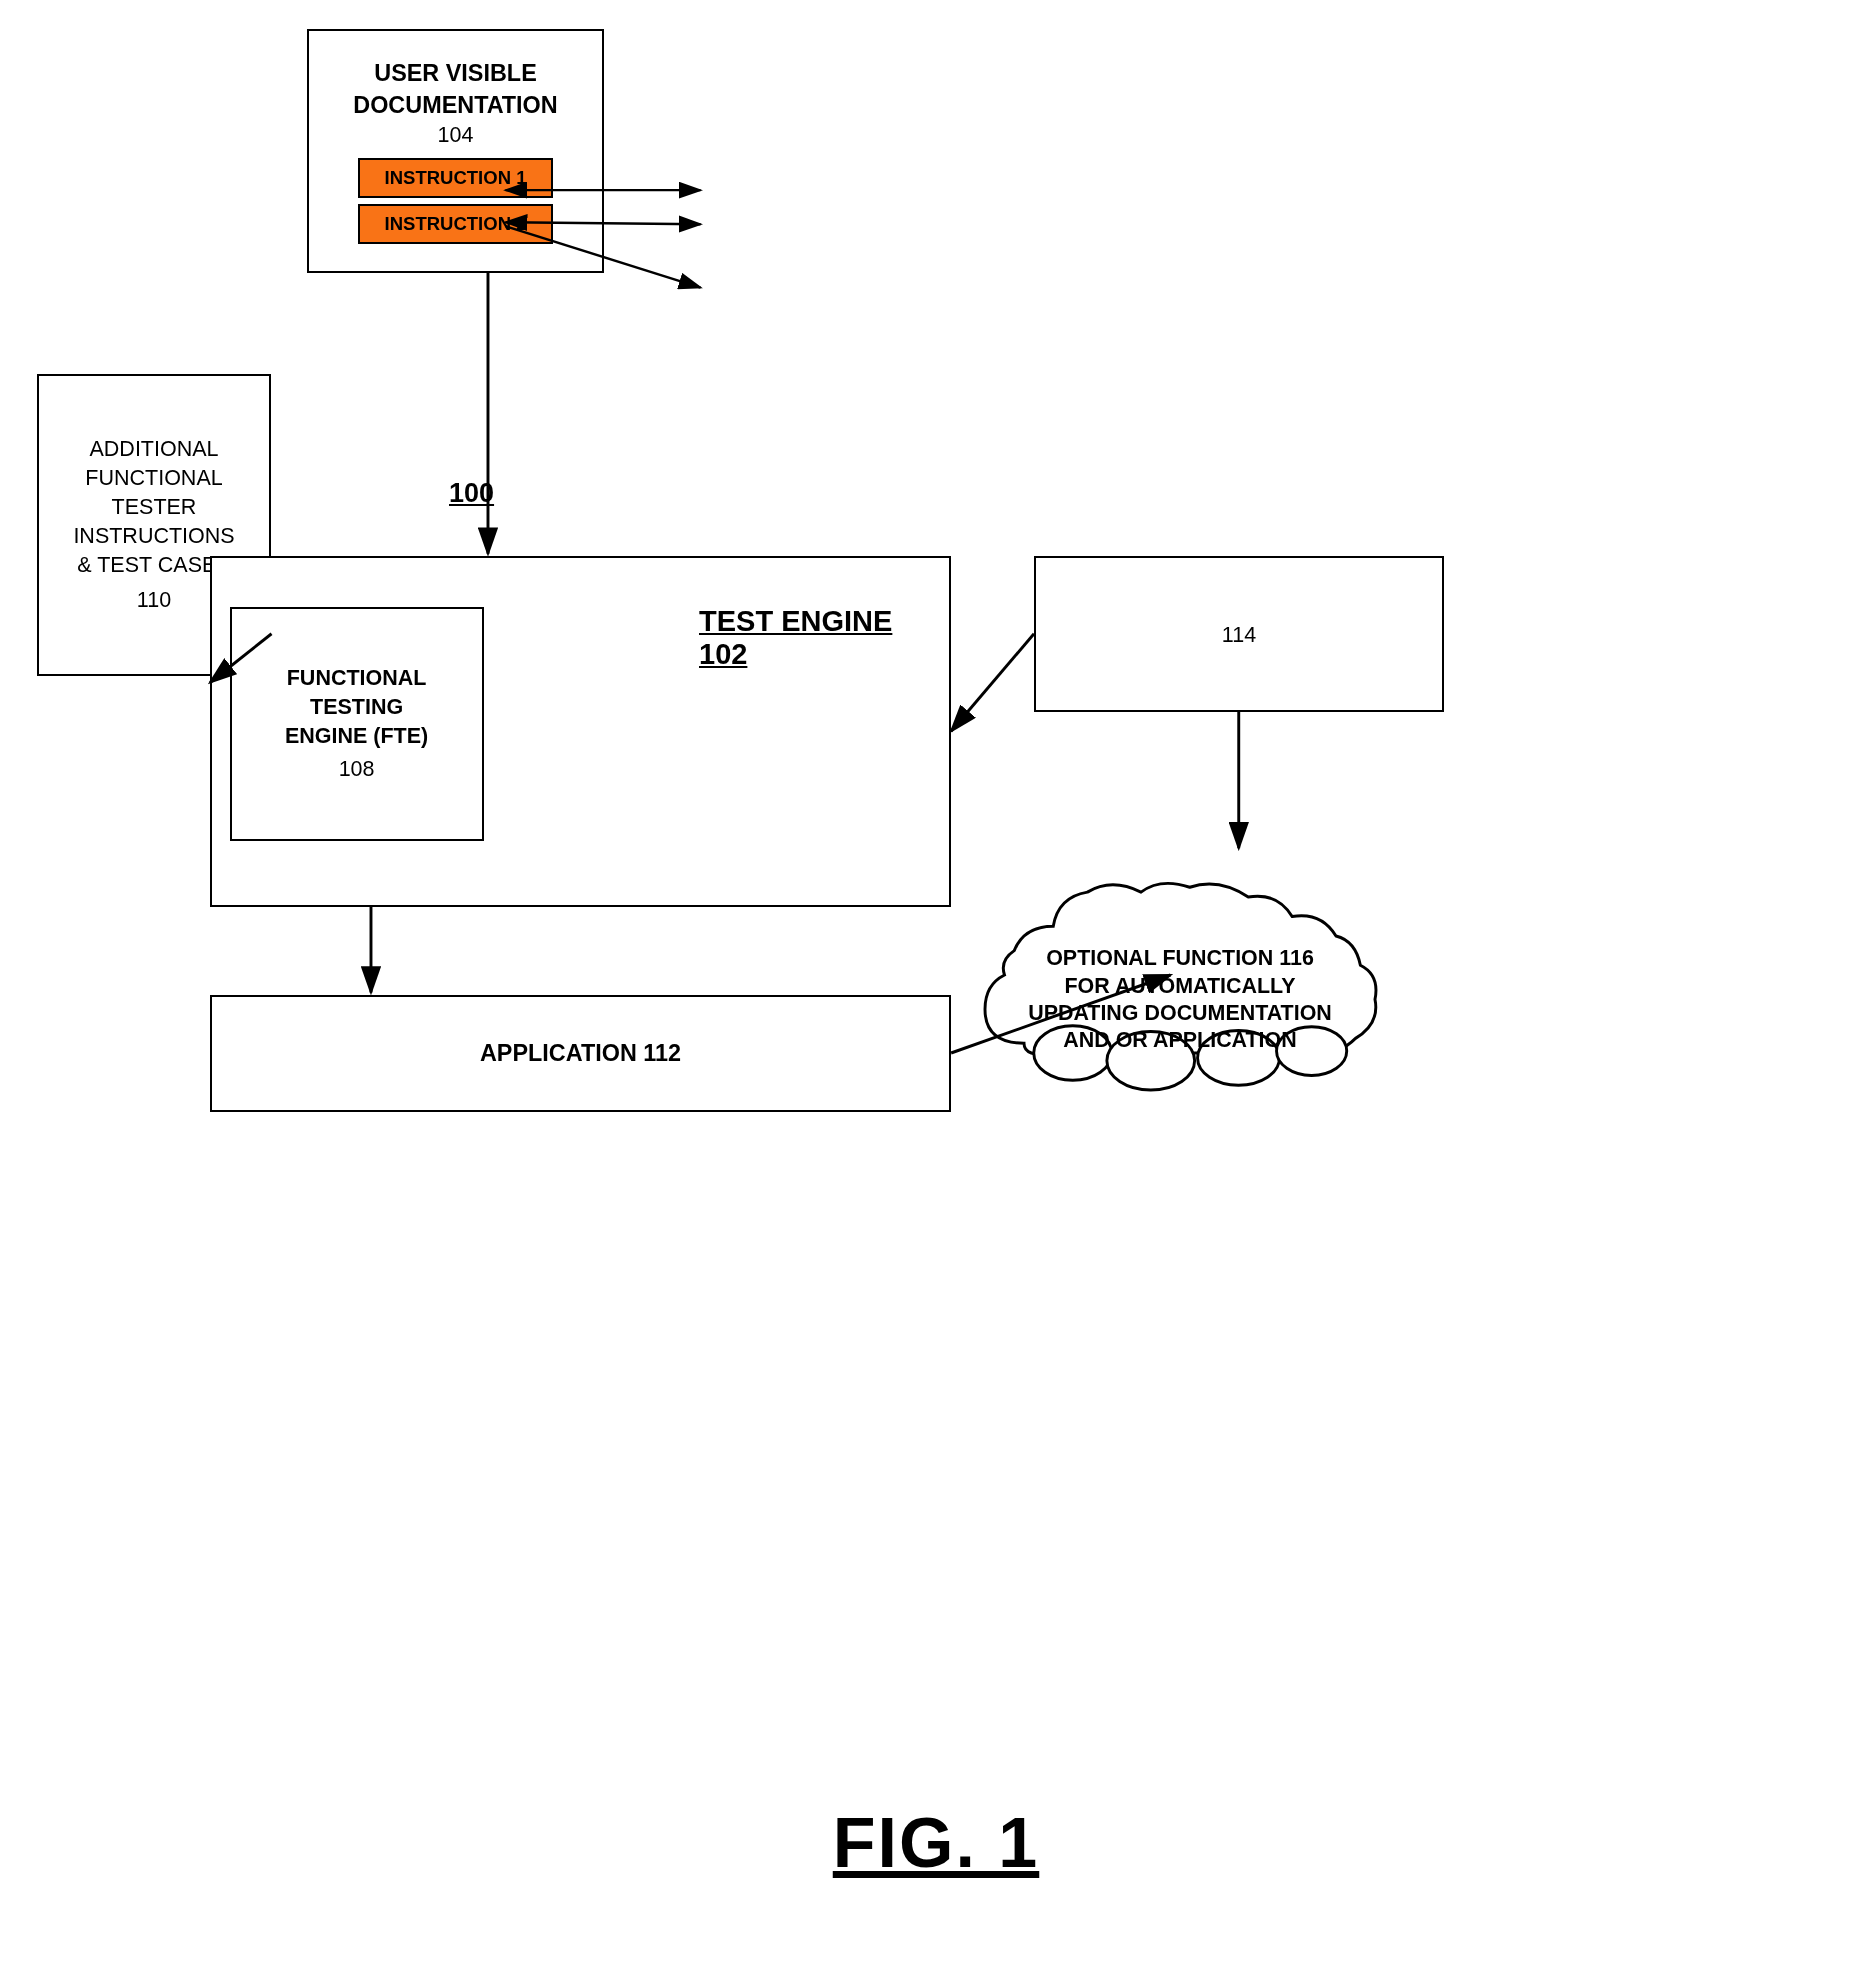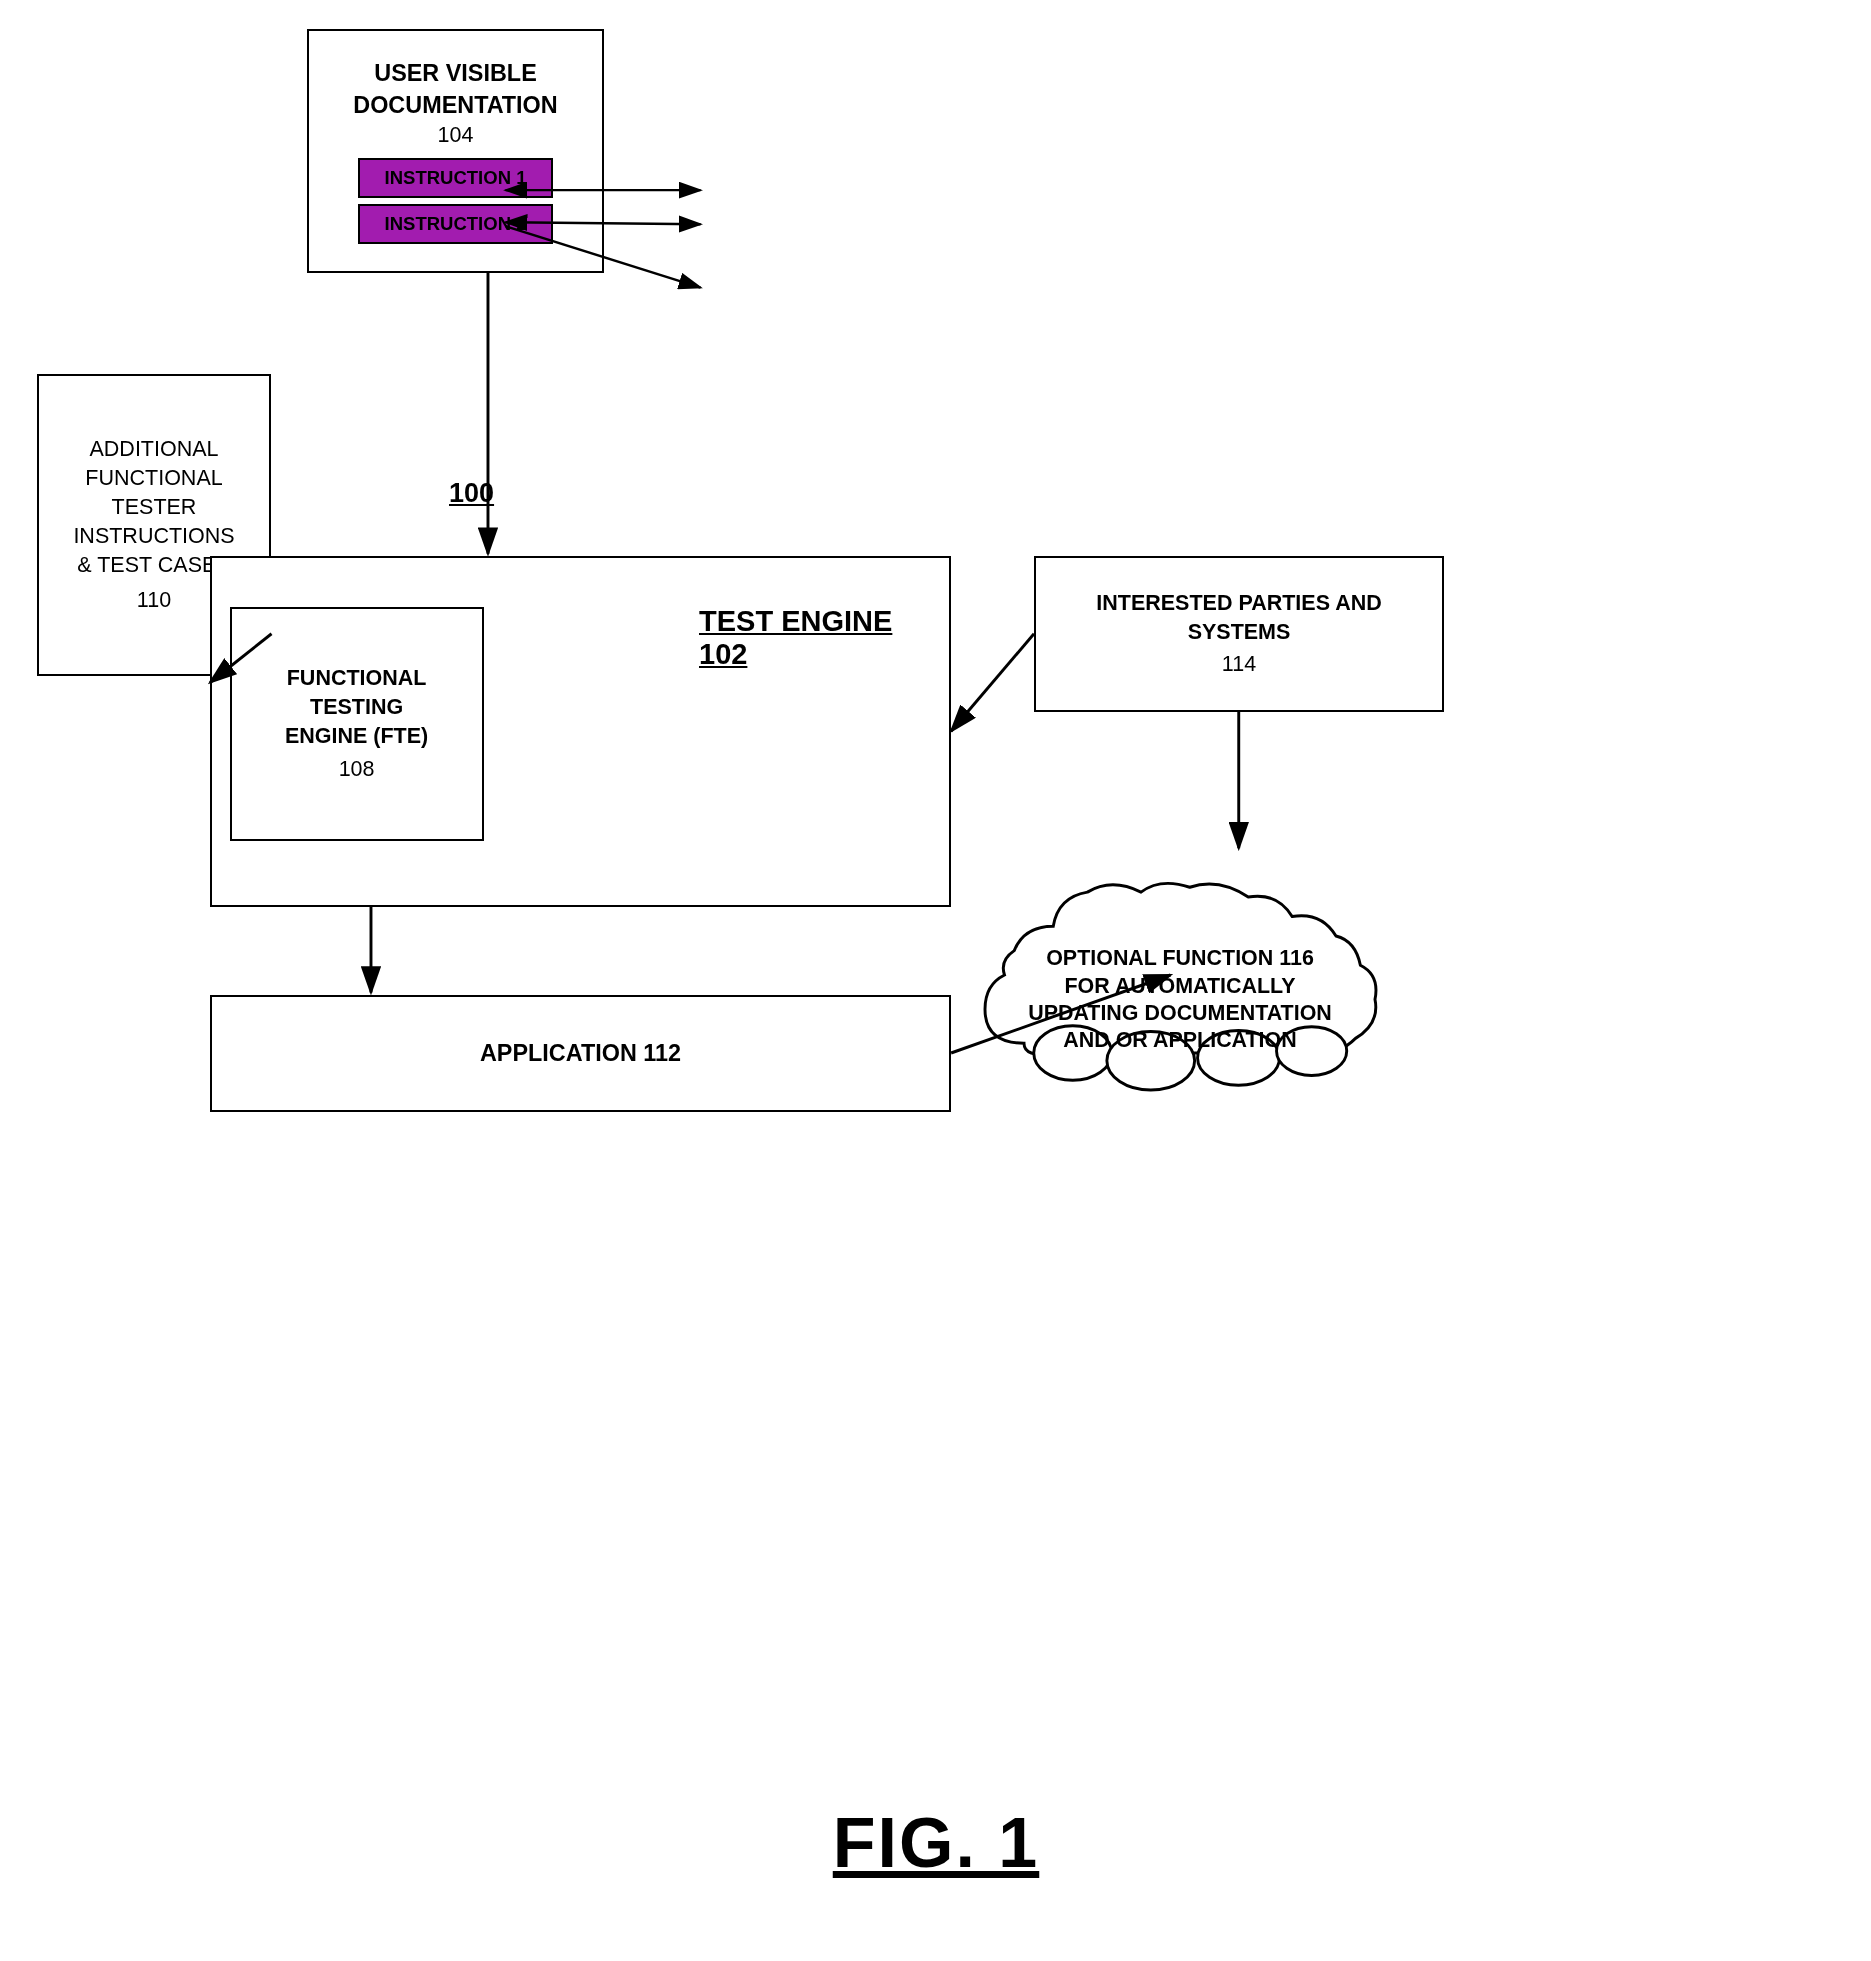--- a/index.html
+++ b/index.html
@@ -29,21 +29,21 @@
       text-align: center;
       font-size: 21.5px;
       font-weight: bold;
       line-height: 1.35;
       padding: 9.8px;
     }
 
     .box-small {
       font-size: 19.5px;
       border: 2px solid #000;
-      background: #a21caf;
+      background: #f97316;
       text-align: center;
       font-weight: bold;
       line-height: 1.3;
       padding: 5.9px 9.8px;
     }
 
     .label-num {
       font-weight: normal;
       font-size: 21.5px;
       text-align: right;
@@ -131,22 +131,20 @@
       <span class="label-num" style="font-size:21.5px; margin-top:3.9px;">108</span>
     </div>
   </div>
 
   <div class="test-engine-label" style="left:699px; top:605px; font-size:29px;">
     <span>TEST ENGINE</span><br>
     <span style="">102</span>
   </div>
 
   <div class="box" style="left:1034px; top:556px; width:410px; height:156px; font-size:21.5px;">
-    <span style="white-space:pre-line; font-weight:bold;">INTERESTED PARTIES AND
-SYSTEMS</span>
     <span class="label-num" style="font-size:21.5px; margin-top:3.9px;">114</span>
   </div>
 
   <div class="box" style="left:210px; top:995px; width:741px; height:117px; font-size:23.4px;">
     <span>APPLICATION 112</span>
   </div>
 
   <svg style="position:absolute; left:946px; top:848px; width:468px; height:332px;" viewBox="0 0 480 340">
 
     <path d="M80,200 

